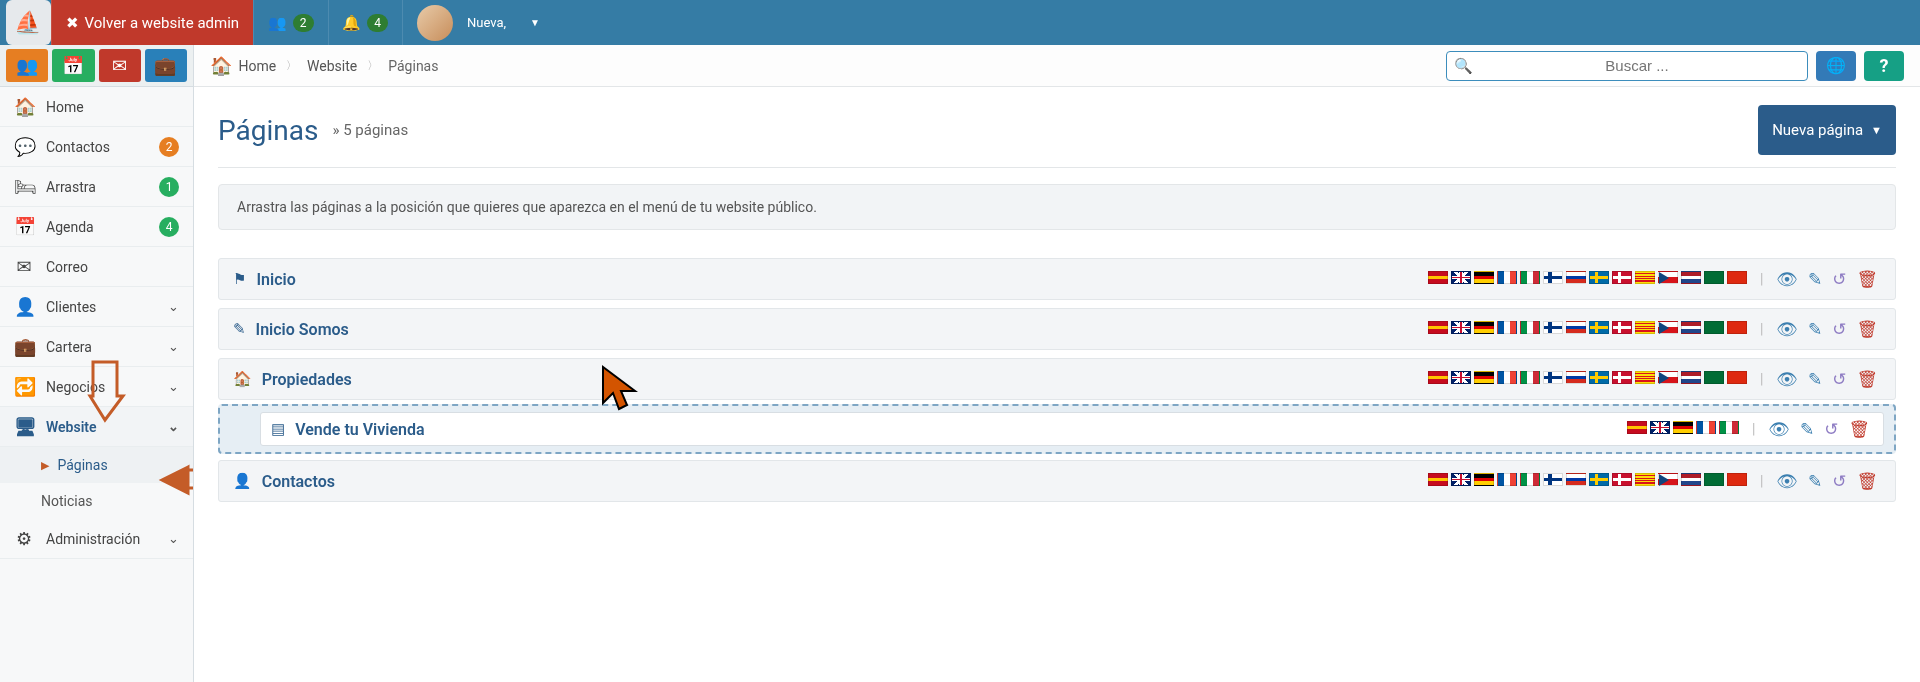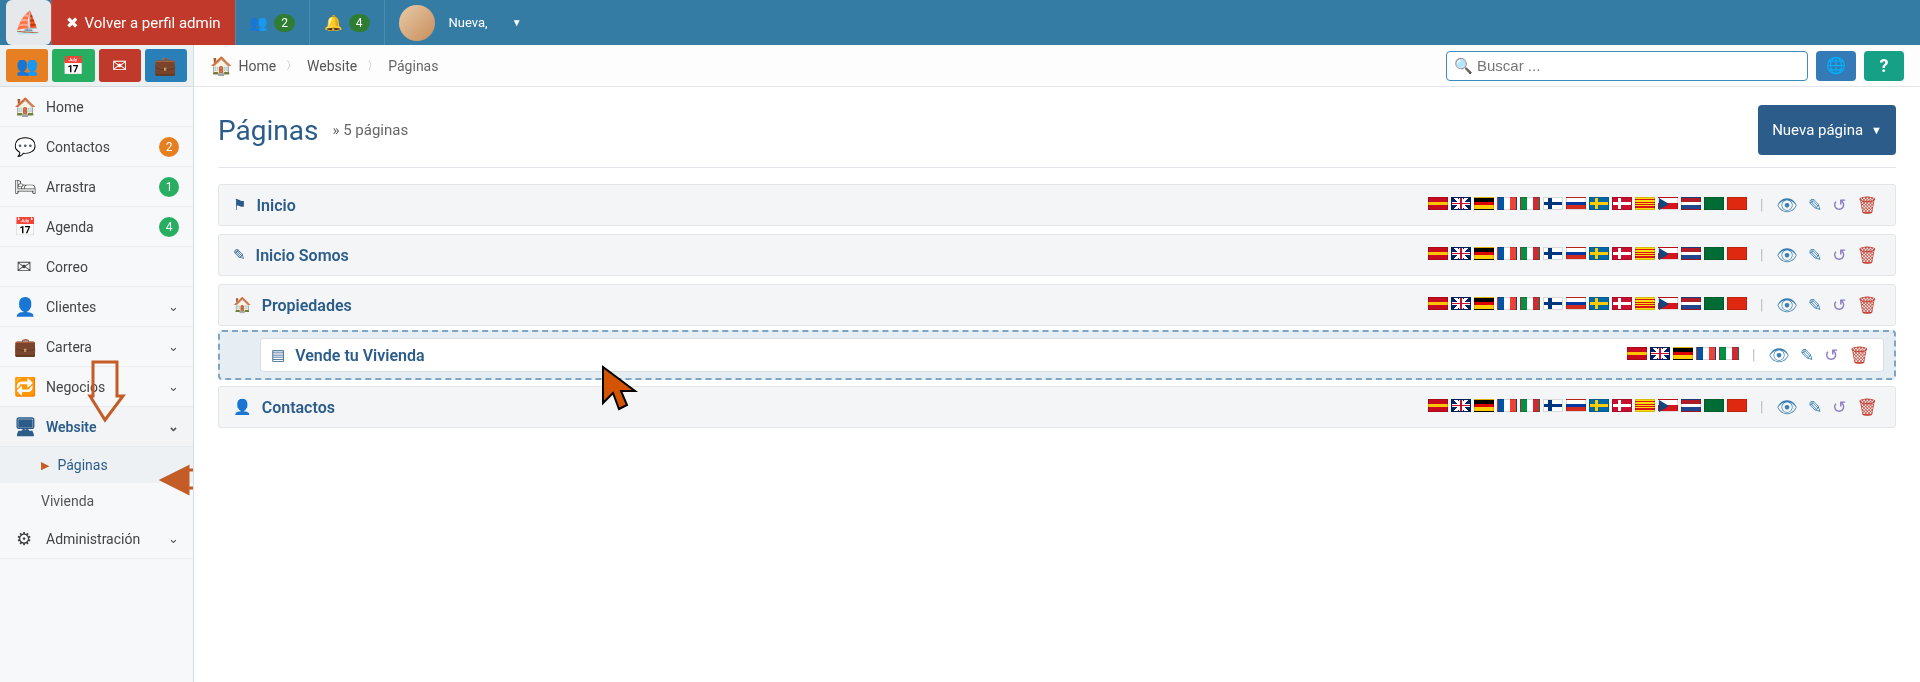--- a/index.html
+++ b/index.html
@@ -23,21 +23,21 @@
   .quick-btns { display:flex; gap:4px; padding:4px 6px; background:#ecf0f1; width:194px; border-bottom:1px solid #d6dde2; border-right:1px solid #d6dde2;}
   .qbtn { flex:1; display:flex; align-items:center; justify-content:center; color:#fff; border-radius:3px; font-size:18px; }
   .qb-orange{background:#e67e22}.qb-green{background:#27ae60}.qb-red{background:#c0392b}.qb-blue{background:#2980b9}
 
   .crumb-row { flex:1; display:flex; align-items:center; background:#fdfdfd; border-bottom:1px solid #e3e6e8; padding:0 16px; }
   .crumb-row a{ color:#555; text-decoration:none; }
   .crumb-home-ico{ color:#444; margin-right:6px; font-size:18px; }
   .crumb-sep{ color:#aaa; margin:0 10px; font-size:11px; }
   .crumb-row .crumb-last{ color:#666; }
   .search-wrap{ margin-left:auto; display:flex; gap:8px; align-items:center;}
-  .search-input{ width:362px; height:30px; border:1px solid #3c8dbc; border-radius:4px; padding:0 10px 0 30px; font-size:15px; color:#777; background:#fff;}
+  .search-input{ width:362px; height:30px; border:1px solid #3c8dbc; border-radius:4px; padding:0 10px 0 30px; font-size:15px; color:#777; background:#fff;text-align:center;}
   .search-box{position:relative;}
   .search-box .sico{ position:absolute; left:8px; top:6px; color:#3c8dbc; font-size:15px;}
   .globe-btn{ width:40px;height:30px;background:#337ab7;color:#fff;border-radius:4px;display:flex;align-items:center;justify-content:center;font-size:16px;}
   .help-btn{ width:40px;height:30px;background:#16a085;color:#fff;border-radius:4px;display:flex;align-items:center;justify-content:center;font-size:18px;font-weight:bold;}
 
   
   .layout { display:flex; height:calc(682px - 45px - 42px); }
   .sidebar { width:194px; background:#f7f8f9; border-right:1px solid #d6dde2; overflow-y:auto; position: relative; }
   .side-item{ display:flex; align-items:center; height:40px; padding:0 14px; color:#444; border-bottom:1px solid #e9edef; gap:12px; position:relative; }
   .side-item.active{ color:#2b5c8a; font-weight:600; background:#f2f4f6;}
@@ -109,21 +109,21 @@
 </head>
 <body>
 
 <div class="header">
   <div class="logo-box">
       <span class="logo-icon">⛵</span>
     </div>
   <div class="header-right">
     <div class="hdr-btn danger">
       <span>✖</span>
-      <span>Volver a perfil admin</span>
+      <span>Volver a website admin</span>
     </div>
     <div class="hdr-btn">
       <span>👥</span>
       <span class="badge">2</span>
     </div>
     <div class="hdr-btn">
       <span>🔔</span>
       <span class="badge">4</span>
     </div>
     <div class="hdr-btn" style="padding:0 6px">
@@ -215,21 +215,21 @@
     <div class="side-item active">
         <span class="side-ico">🖥</span>
         <span>Website</span>
         <span class="chev">⌄</span>
       </div>
       <div class="side-sub active">
         <span class="caret-r">▶</span>
         <span>Páginas</span>
       </div>
       <div class="side-sub">
-        <span>Vivienda</span>
+        <span>Noticias</span>
       </div>
     <div class="side-item">
         <span class="side-ico">⚙</span>
         <span>Administración</span>
         <span class="chev">⌄</span>
       </div>
 
     <div class="anno" style="left:90px;top:275px;">
       <svg width="30" height="60">
           <path d="M3 0 h24 v34 h6 L15 58 0 34 h3 Z" fill="none" stroke="#c45c28" stroke-width="3"></path>
@@ -247,20 +247,21 @@
     <div class="page-head">
       <div class="page-title">Páginas</div>
       <div class="page-sub">» 5 páginas</div>
       <div class="btn-new">
         <span>Nueva página</span>
         <span style="font-size:11px">▼</span>
       </div>
     </div>
     <div class="hr"></div>
 
+    <div class="info-box">Arrastra las páginas a la posición que quieres que aparezca en el menú de tu website público.</div>
 
     <div class="page-row">
       <span class="row-ico">⚑</span>
       <span class="row-label">Inicio</span>
       <div class="row-right">
         <span><span class="flag flag-es" style="margin-right: 3px;"></span><span class="flag flag-gb" style="margin-right: 3px;"></span><span class="flag flag-de" style="margin-right: 3px;"></span><span class="flag flag-fr" style="margin-right: 3px;"></span><span class="flag flag-it" style="margin-right: 3px;"></span><span class="flag flag-fi" style="margin-right: 3px;"></span><span class="flag flag-ru" style="margin-right: 3px;"></span><span class="flag flag-se" style="margin-right: 3px;"></span><span class="flag flag-dk" style="margin-right: 3px;"></span><span class="flag flag-ca" style="margin-right: 3px;"></span><span class="flag flag-cz" style="margin-right: 3px;"></span><span class="flag flag-nl" style="margin-right: 3px;"></span><span class="flag flag-sa" style="margin-right: 3px;"></span><span class="flag flag-cn" style="margin-right: 3px;"></span></span>
         <span class="sep-pipe">|</span>
         <span class="act-ico">👁</span>
         <span class="act-ico">✎</span>
         <span class="act-ico purple">↺</span>

